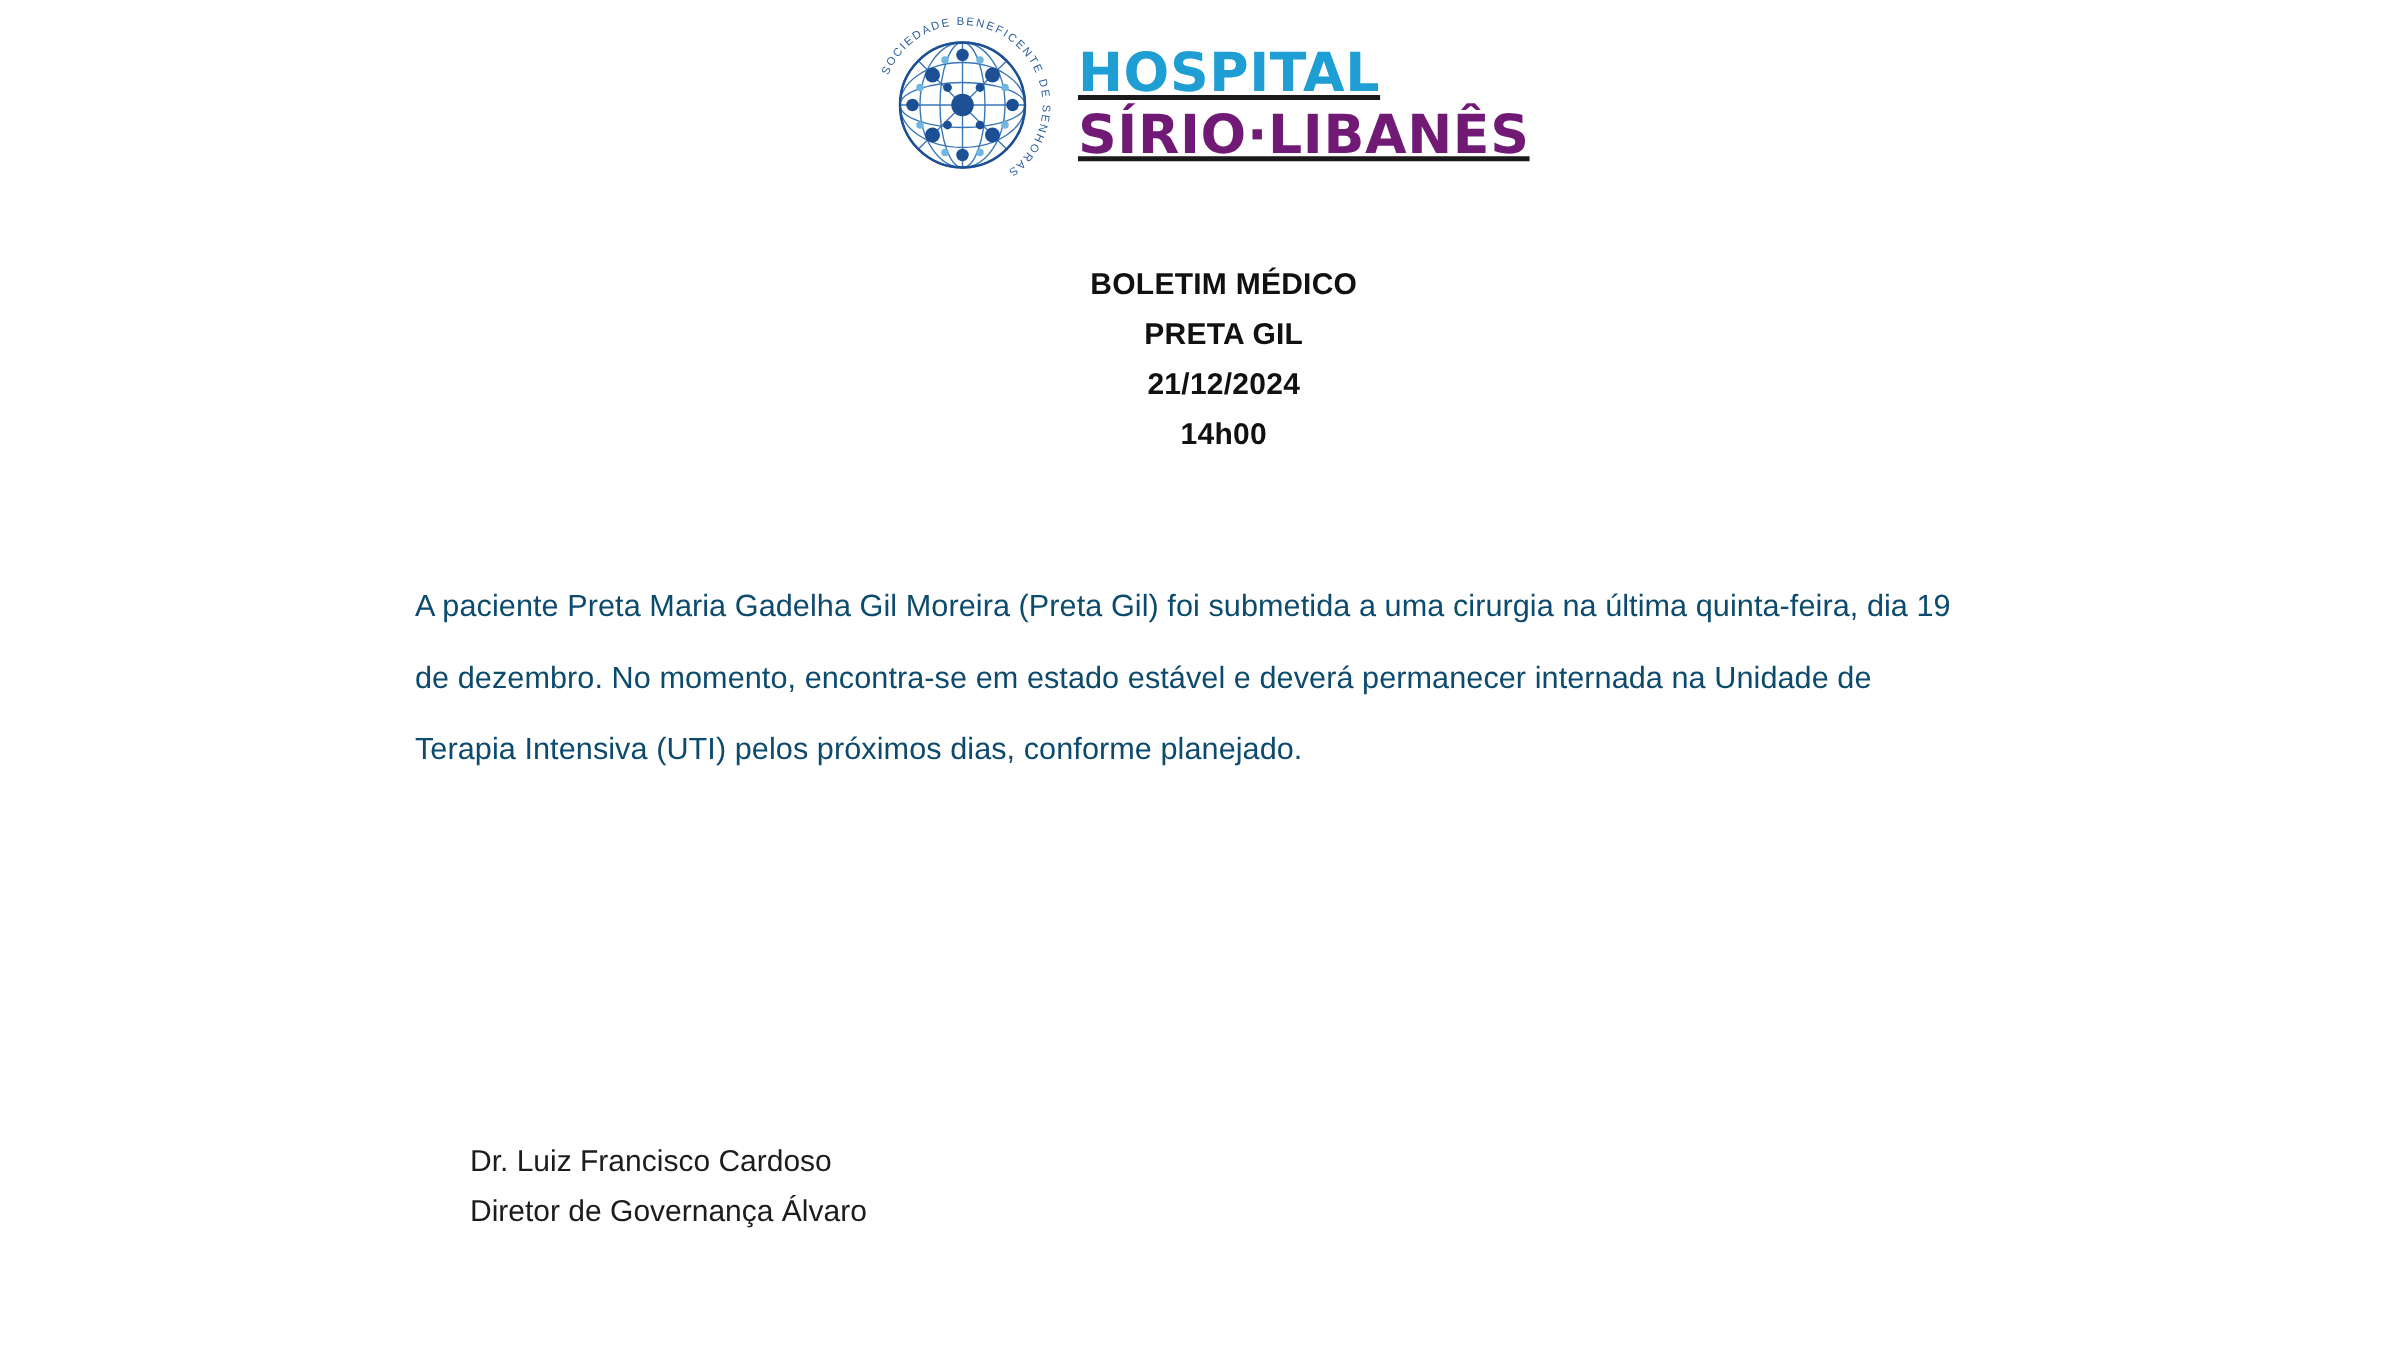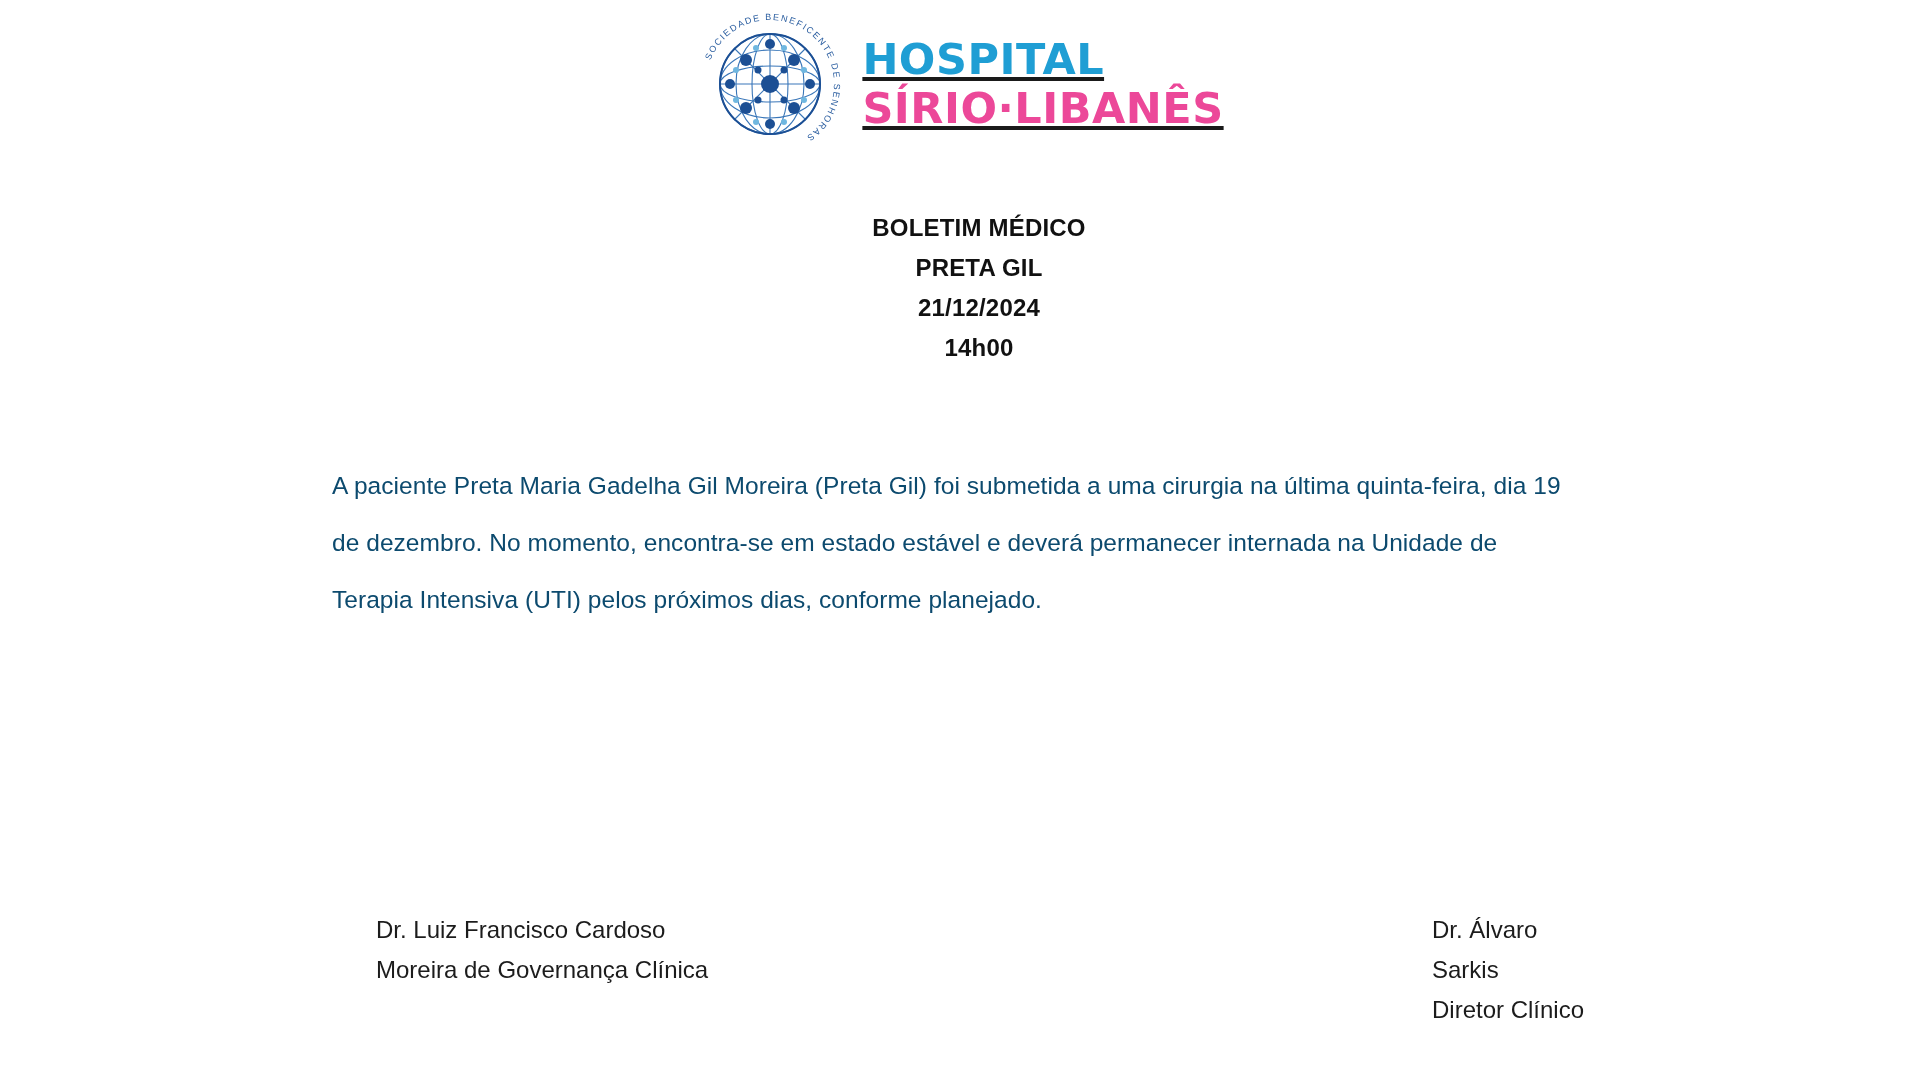--- a/index.html
+++ b/index.html
@@ -59,21 +59,21 @@
     font-weight: 700;
     font-size: 43px;
     letter-spacing: 0.5px;
     color: #1f9ed4;
   }
   .logo-line2 {
     font-family: "DejaVu Sans", sans-serif;
     font-weight: 700;
     font-size: 43px;
     letter-spacing: 0.5px;
-    color: #ec4899;
+    color: #701a75;
     margin-top: 6px;
   }
 
   
   .title-block {
     position: absolute;
     top: 208px;
     left: 0;
     right: 0;
     text-align: center;
@@ -192,21 +192,17 @@
     <div>14h00</div>
   </div>
 
   <div class="body-block">
     <p class="para">A paciente Preta Maria Gadelha Gil Moreira (Preta Gil) foi submetida a uma cirurgia na última quinta-feira, dia 19 de dezembro. No momento, encontra-se em estado estável e deverá permanecer internada na Unidade de Terapia Intensiva (UTI) pelos próximos dias, conforme planejado.</p>
   </div>
 
   <div class="signatures">
     <div class="sig-col left">
       <div class="sig-name">Dr. Luiz Francisco Cardoso</div>
-      <div class="sig-role">Moreira de Governança Clínica</div>
+      <div class="sig-role">Diretor de Governança Álvaro</div>
     </div>
-    <div class="sig-col right">
-      <div class="sig-name">Dr. Álvaro Sarkis</div>
-      <div class="sig-role">Diretor Clínico</div>
-    </div>
   </div>
 
 </div>
 
 </body></html>

